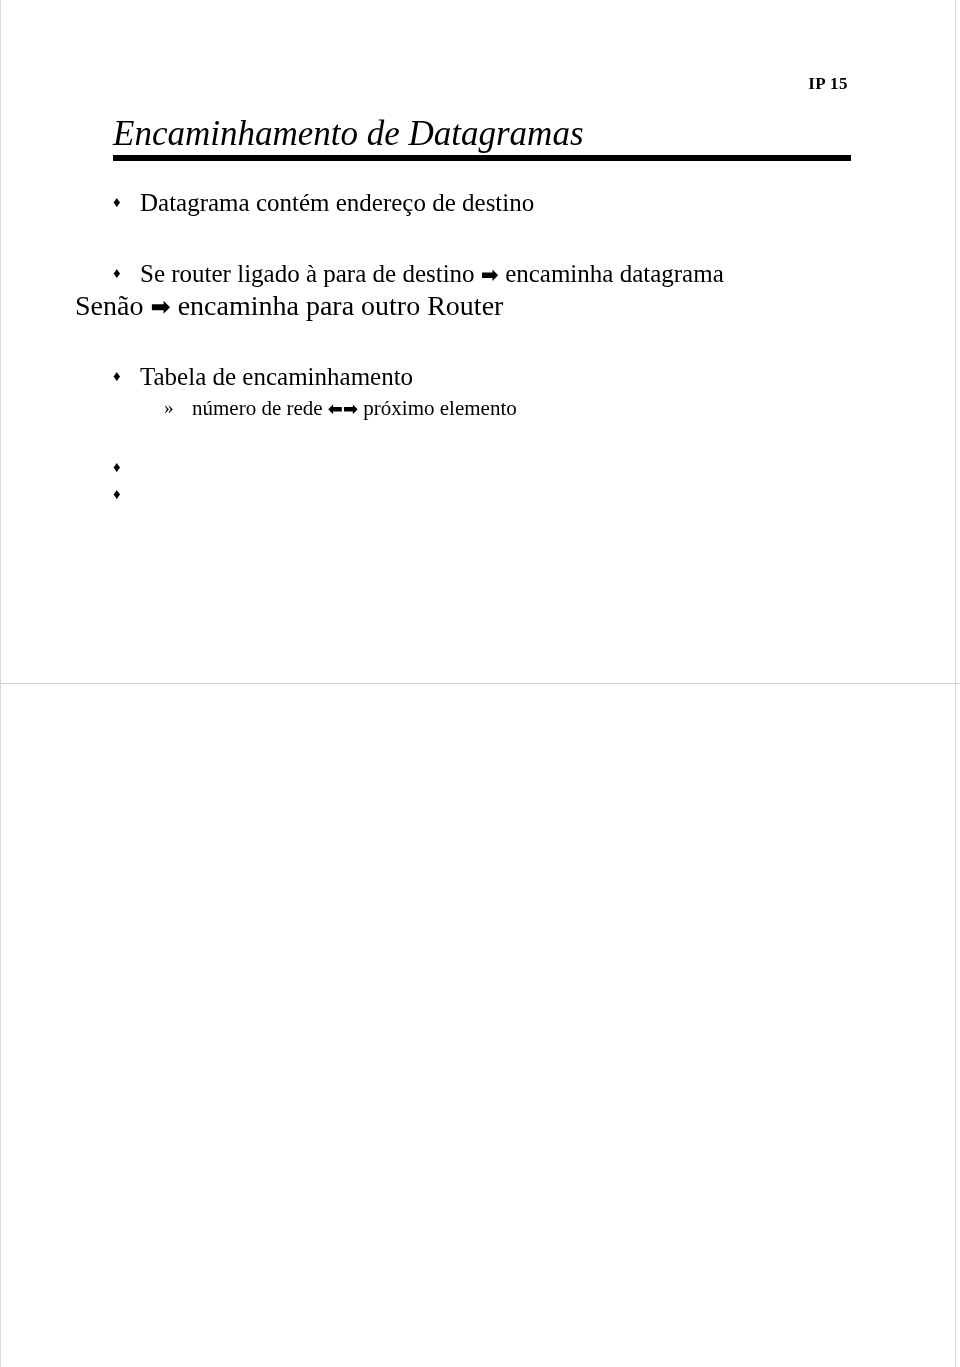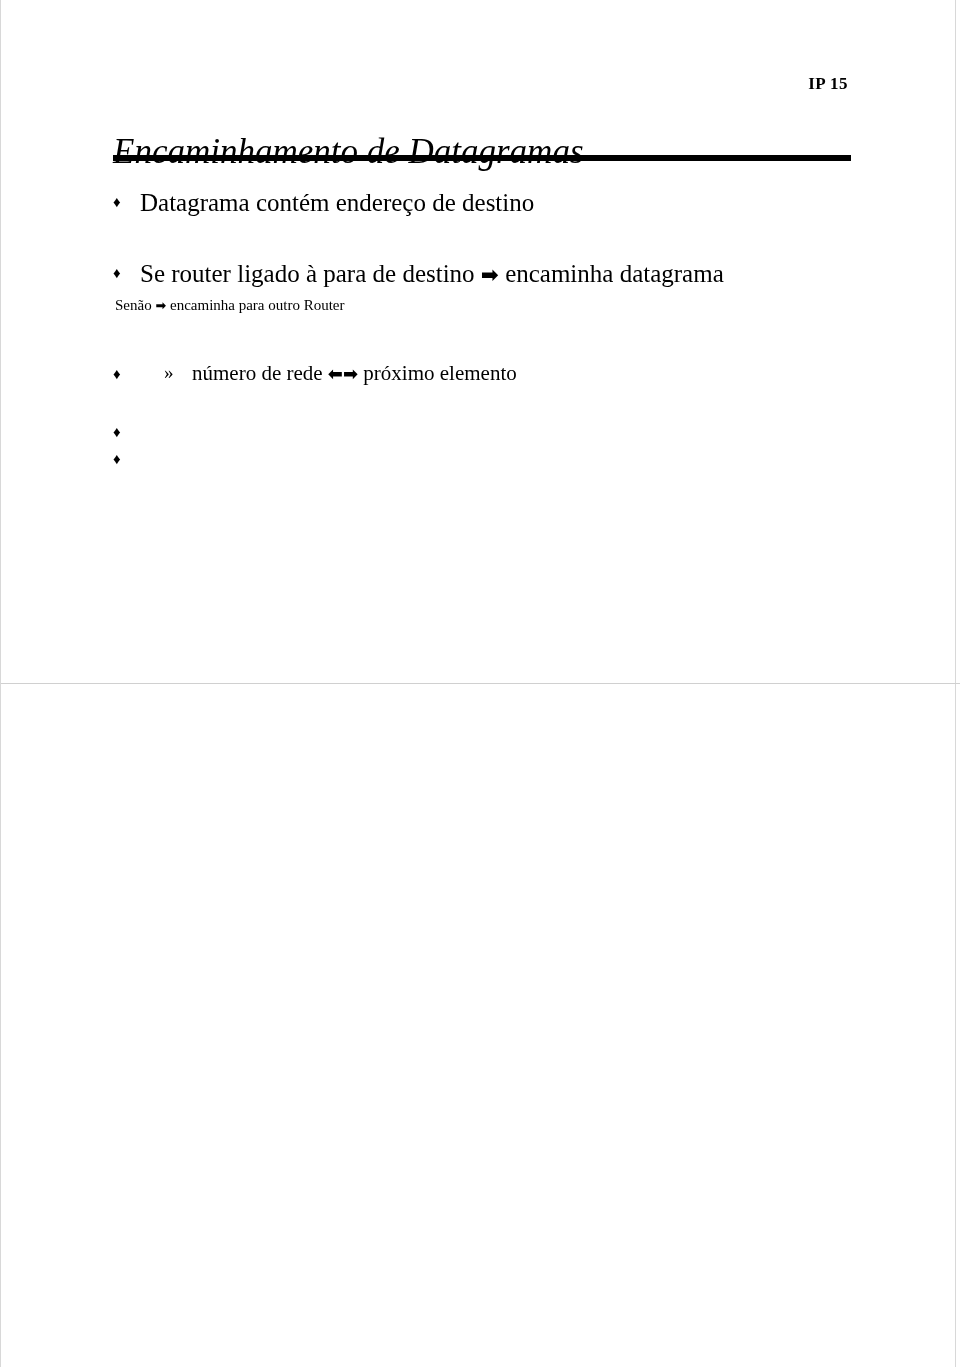--- a/index.html
+++ b/index.html
@@ -50,21 +50,21 @@
 
   .slide-title {
     position: absolute;
     left: 112px;
     font-family: "Liberation Serif", "DejaVu Serif", serif;
     font-style: italic;
     font-size: 35px;
     line-height: 40px;
     white-space: nowrap;
   }
-  #slide-1 .slide-title { top: 132px; }
+  #slide-1 .slide-title { top: 114px; }
 
   .title-rule {
     position: absolute;
     left: 112px;
     width: 738px;
     height: 6px;
     background: #000000;
   }
   #slide-1 .title-rule { top: 155px; }
 
@@ -90,22 +90,22 @@
   .lvl1 > .mk {
     position: absolute;
     left: 112px;
     top: 0;
     font-size: 15px;
     line-height: 33px;
   }
 
   
   .lvl1-cont {
-    padding-left: 114px;
-    font-size: 15px;
+    padding-left: 74px;
+    font-size: 28px;
     line-height: 29px;
   }
 
   
   .lvl2 {
     padding-left: 191px;
     font-size: 21px;
     line-height: 30px;
   }
   .lvl2 > .mk {
@@ -151,20 +151,21 @@
       </div>
 
       <div class="line lvl1-cont">
         <span>Senão </span><span class="arrow-bold">➡</span><span> encaminha para outro Router</span>
       </div>
 
       <div class="gap-lg"></div>
 
       <div class="line lvl1">
         <span class="mk">♦</span>
+        <span>Tabela de encaminhamento</span>
       </div>
 
       <div class="line lvl2">
         <span class="mk">»</span>
         <span>número de rede </span><span class="arrow-bold">⬅➡</span><span> próximo elemento</span>
       </div>
 
       <div class="gap-md"></div>
 
       <div class="line lvl1">

